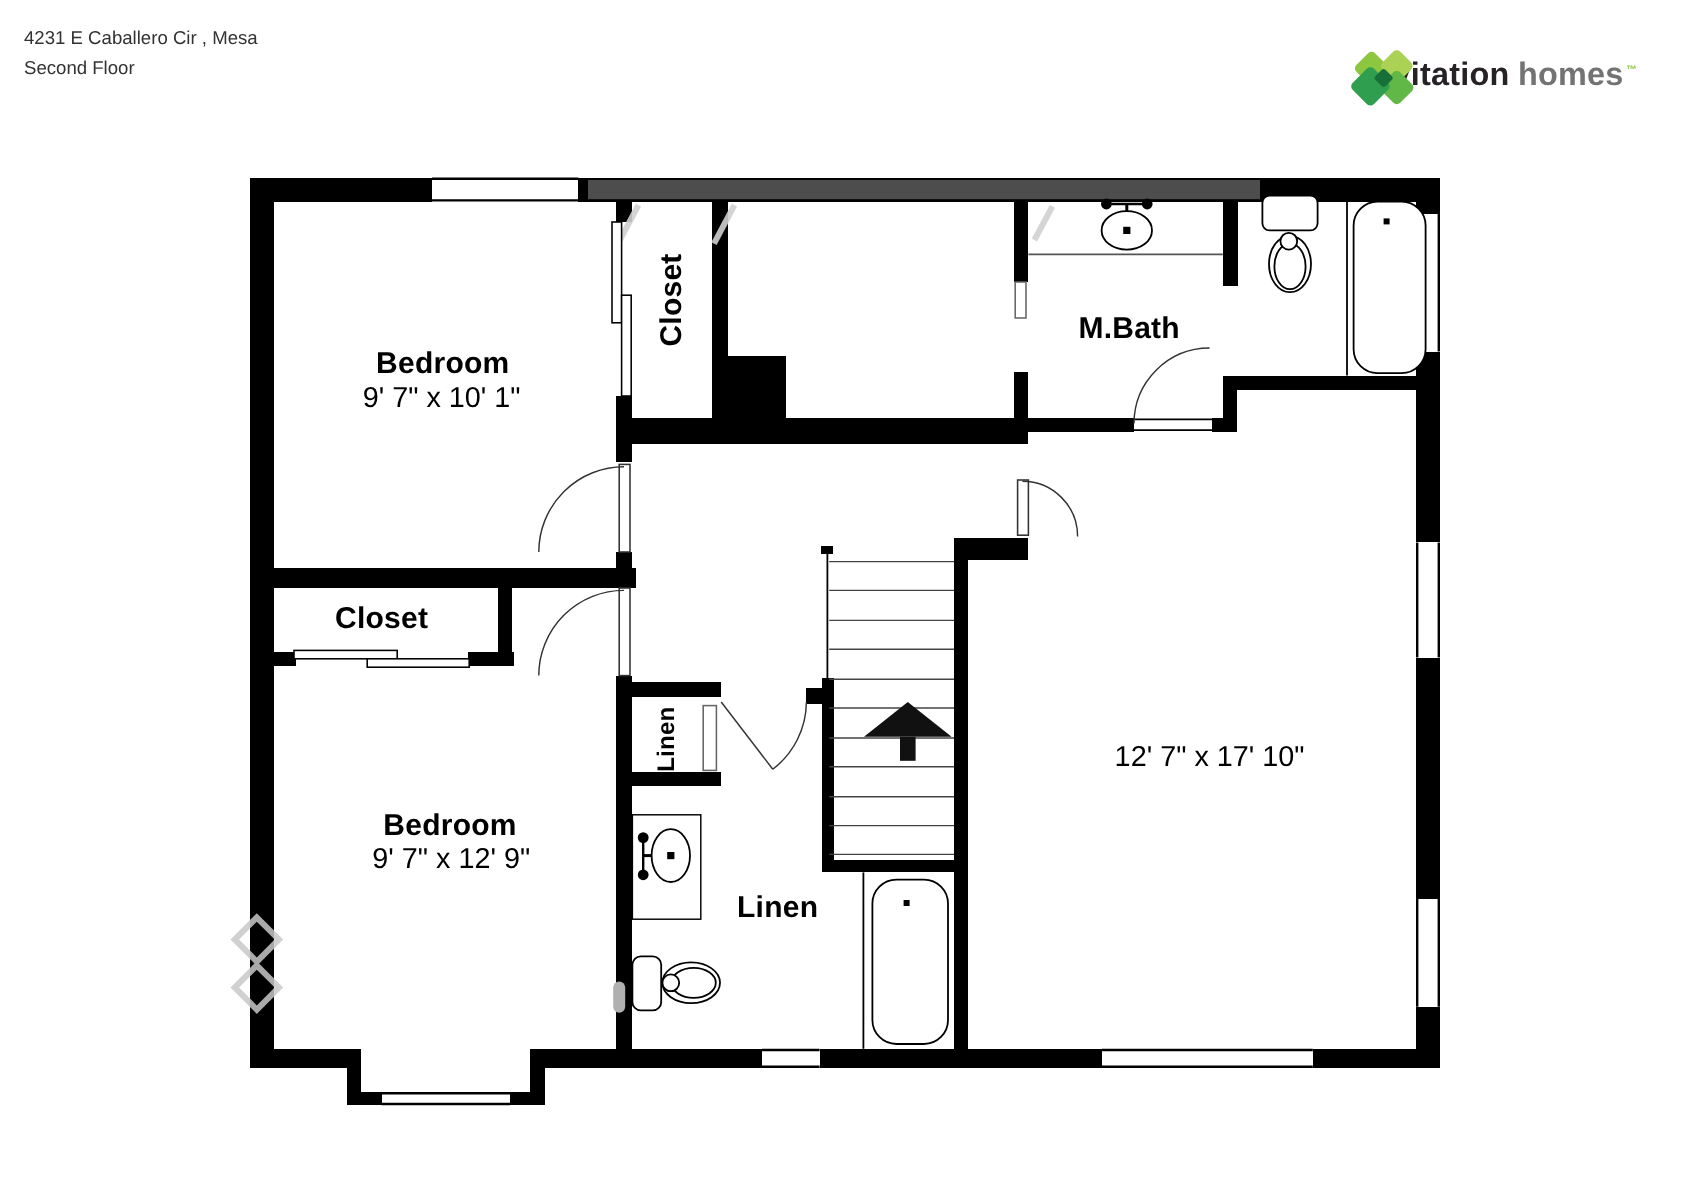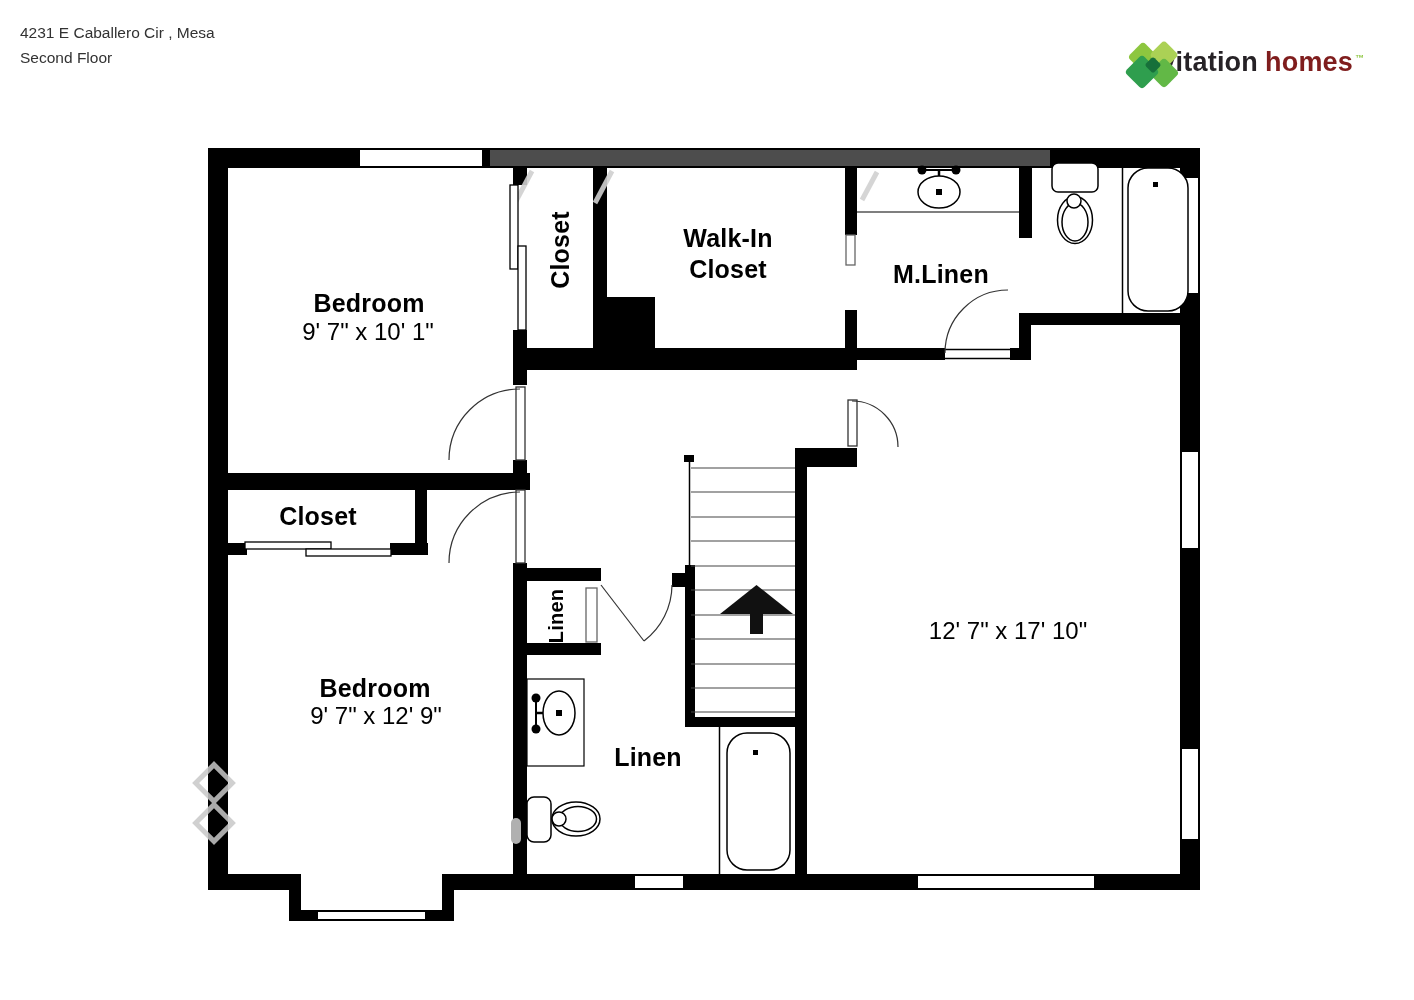--- a/index.html
+++ b/index.html
@@ -10,21 +10,21 @@
   .lbl{position:absolute;transform:translate(-50%,-50%);font-weight:700;font-size:25px;color:#000;
        white-space:nowrap;text-align:center;letter-spacing:.2px;}
   .dim{position:absolute;transform:translate(-50%,-50%);font-weight:400;font-size:24px;color:#000;
        white-space:nowrap;text-align:center;}
   .vert{transform:translate(-50%,-50%) rotate(-90deg);}
   .wic{white-space:normal;width:160px;line-height:31px;}
   .linen{font-size:20px;}
   .logo{position:absolute;left:1124px;top:33px;display:flex;align-items:center;height:58px;}
   .logo-words{margin-left:12px;font-weight:700;font-size:27px;letter-spacing:.2px;display:flex;align-items:baseline;}
   .logo-dark{color:#262226;}
-  .logo-green{color:#7f1d1d;margin-left:7px;}
+  .logo-green{color:#737373;margin-left:7px;}
   .logo-tm{font-size:9px;color:#8dc63f;margin-left:2px;transform:translateY(-10px);}
   .disc{position:absolute;left:48px;top:950px;color:#a2a2a2;font-size:11.5px;line-height:18.5px;}
 </style>
 </head>
 <body>
 
 <div id="canvas">
 
   <div class="addr">
     <div>4231 E Caballero Cir , Mesa</div>
@@ -218,23 +218,22 @@
         <rect x="753" y="750" width="5" height="5" fill="#000"></rect>
       </g>
     </g>
   </svg>
 
   <div class="lbl" style="left:369px;top:303px">Bedroom</div>
   <div class="dim" style="left:368px;top:332px">9' 7" x 10' 1"</div>
 
   <div class="lbl vert" style="left:560px;top:250px">Closet</div>
 
-  <div class="lbl wic" style="left:728px;top:254px">Walk-In Closet</div>
-
-  <div class="lbl" style="left:941px;top:274px">M.Linen</div>
+
+  <div class="lbl" style="left:941px;top:274px">M.Bath</div>
 
   <div class="lbl" style="left:318px;top:516px">Closet</div>
 
   <div class="lbl" style="left:375px;top:688px">Bedroom</div>
   <div class="dim" style="left:376px;top:716px">9' 7" x 12' 9"</div>
 
   <div class="lbl vert linen" style="left:556px;top:616px">Linen</div>
 
   <div class="lbl" style="left:648px;top:757px">Linen</div>
 

